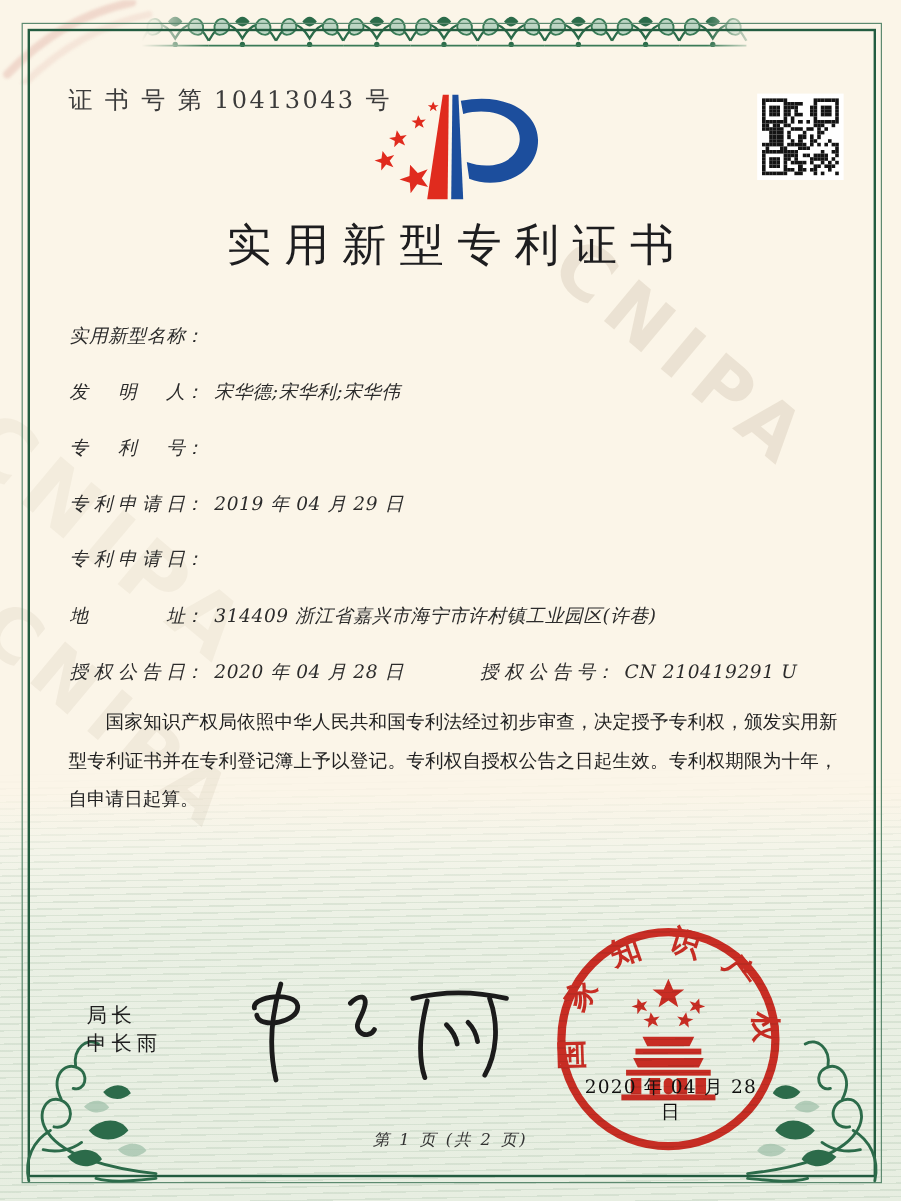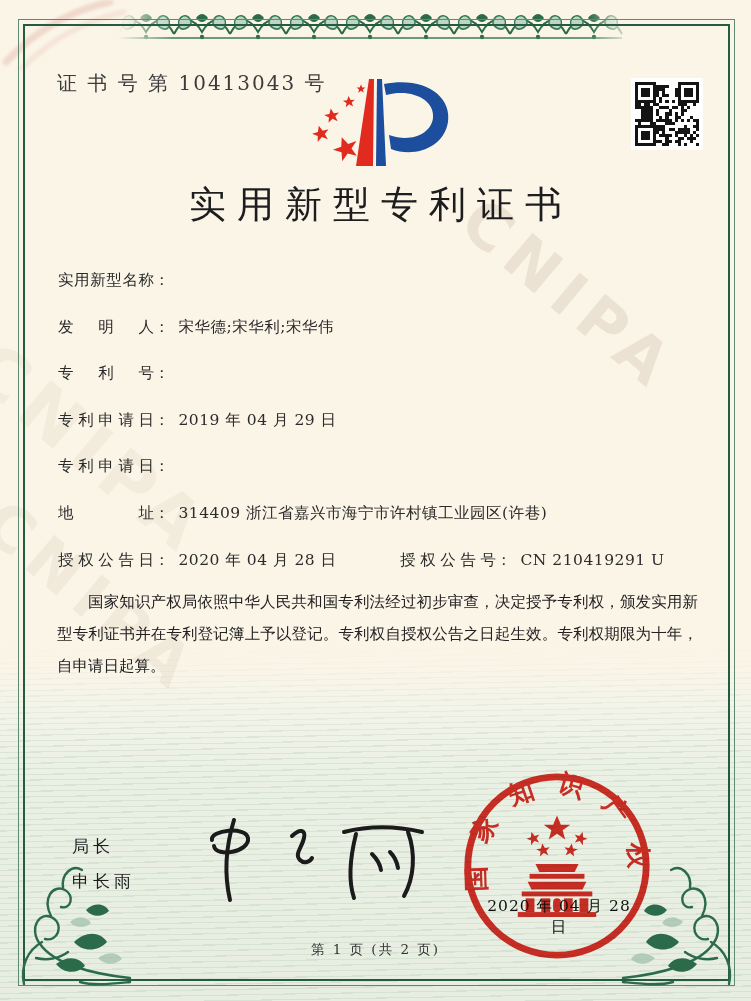--- a/index.html
+++ b/index.html
@@ -46,45 +46,45 @@
   .cert-no { position:absolute; left:57px; top:70px; font-size:20px; letter-spacing:2px; color:#3b3b3b; }
   .logo { position:absolute; left:288px; top:74px; width:178px; height:100px; }
   .qr { position:absolute; left:631px; top:78px; width:72px; height:72px; background:#fff; padding:4px;
         display:grid; grid-template-columns:repeat(21,1fr); grid-template-rows:repeat(21,1fr); }
   .qr .qm { background:#141414; }
   .doc-title {
     position:absolute; left:0; right:0; top:180px; text-align:center;
     font-size:37px; font-weight:normal; letter-spacing:11px; text-indent:11px; color:#1d1d1f;
   }
   
-  .fields { position:absolute; left:58px; top:270px; width:640px; font-size:15.5px; }
+  .fields { position:absolute; left:58px; top:270px; width:640px; font-size:15.5px;font-style:italic; }
   .frow { display:flex; align-items:flex-start; height:22px; margin-bottom:24.5px; }
   .frow-double { display:flex; height:22px; }
   .fcell { display:flex; align-items:center; }
   .fcell-1 { width:342px; }
   .flabel { display:inline-block; width:96px; text-align:justify; text-align-last:justify; }
   .fcolon { margin-right:9px; }
   .fvalue { letter-spacing:.5px; }
   
   .body-text {
     position:absolute; left:57px; top:586px; width:641px;
     font-size:15.5px; line-height:32px; text-align:justify; color:#222;
   }
   .body-text p { text-indent:2em; }
   
   .sig-block { position:absolute; left:72px; top:835px; font-size:17px; letter-spacing:4px; color:#1e1e1e; }
-  .sig-role { margin-bottom:12px; }
+  .sig-role { }
   .sig-hand { position:absolute; left:196px; top:806px; width:242px; height:102px; }
   
   .seal { position:absolute; left:459px; top:768px; width:196px; height:196px; mix-blend-mode:multiply; opacity:.95; }
   .seal-date { position:absolute; left:477px; top:896px; width:164px; text-align:center;
                font-size:15.5px; letter-spacing:1px; color:#101010; z-index:5; }
   
   .footer { position:absolute; left:0; right:0; top:941px; text-align:center;
-            font-size:13.5px; letter-spacing:2px; color:#333; }
+            font-size:13.5px; letter-spacing:2px; color:#333;font-style:italic; }
 </style>
 </head>
 <body>
 
 <div class="page">
 
   <div class="stripes"></div>
 
   <div class="wm wm1">CNIPA</div>
   <div class="wm wm2">CNIPA</div>

